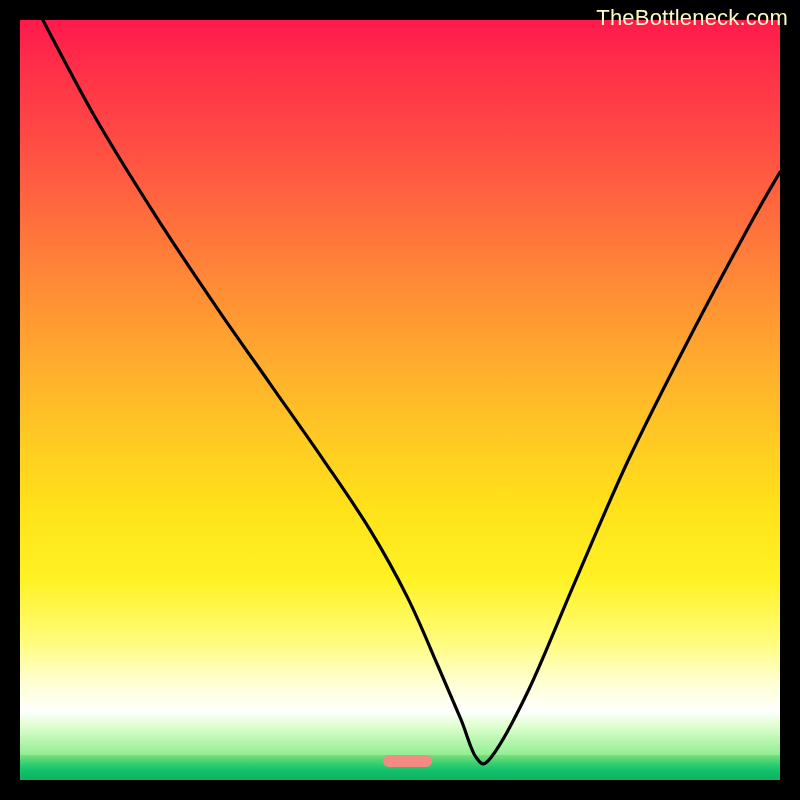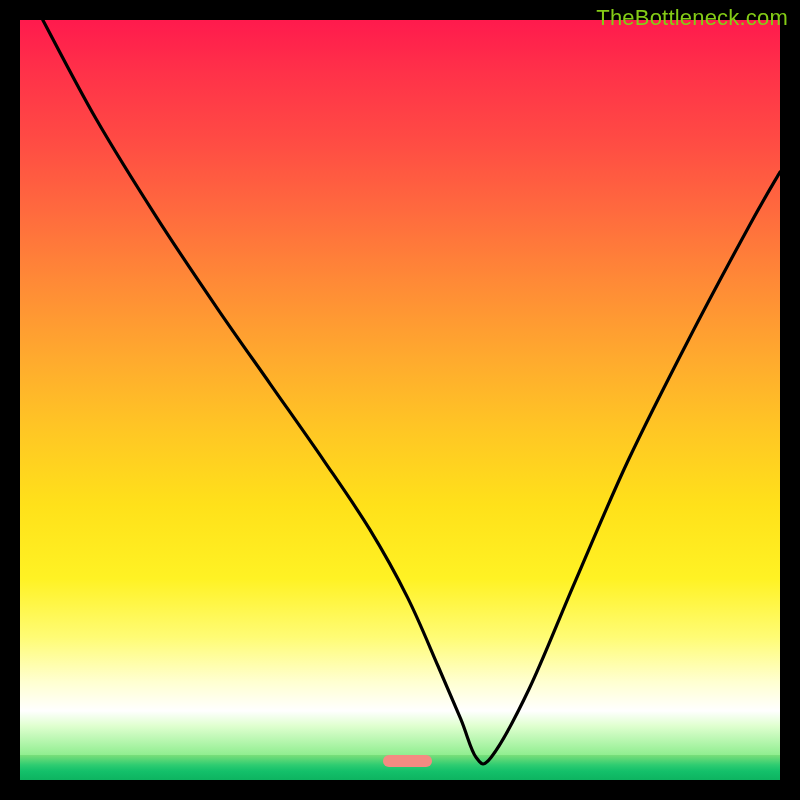--- a/index.html
+++ b/index.html
@@ -14,21 +14,21 @@
   .frame {
     position: relative;
     width: 800px;
     height: 800px;
     background: #000;
   }
   .watermark {
     position: absolute;
     top: 5px;
     right: 12px;
-    color: #84cc16;
+    color: #fef9c3;
     font-size: 22px;
     font-weight: 500;
     letter-spacing: 0.2px;
     z-index: 5;
     margin-left: 12px;
   }
   .plot-area {
     position: absolute;
     left: 20px;
     top: 20px;

